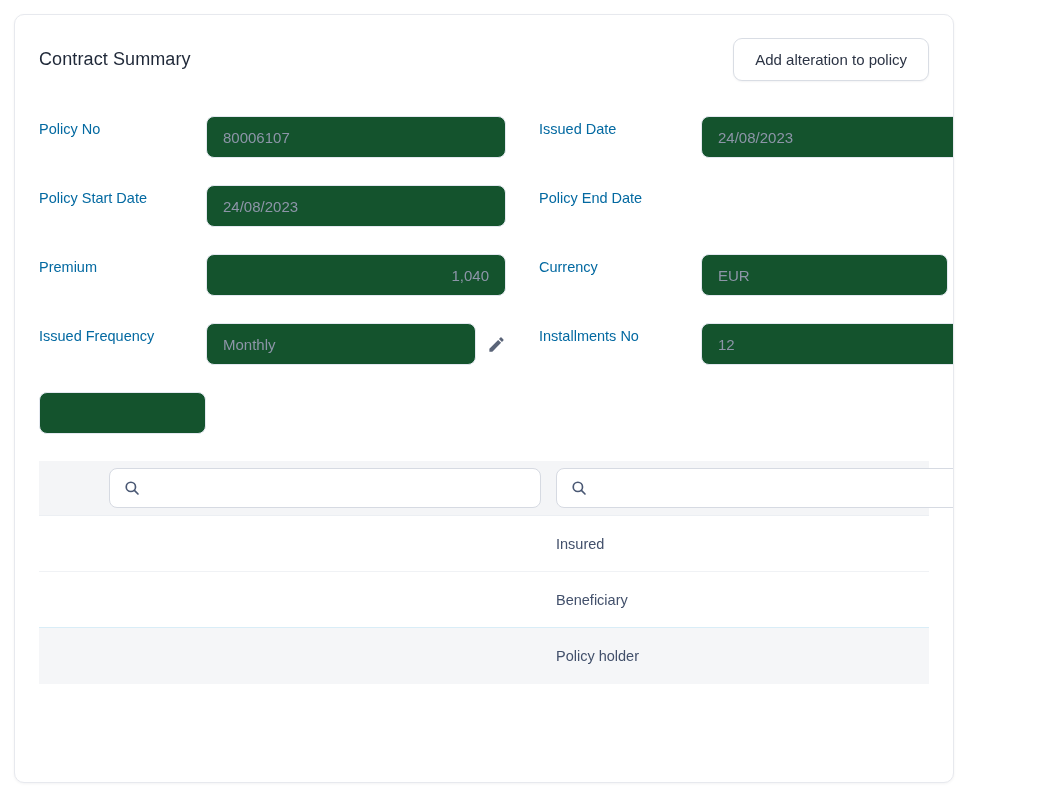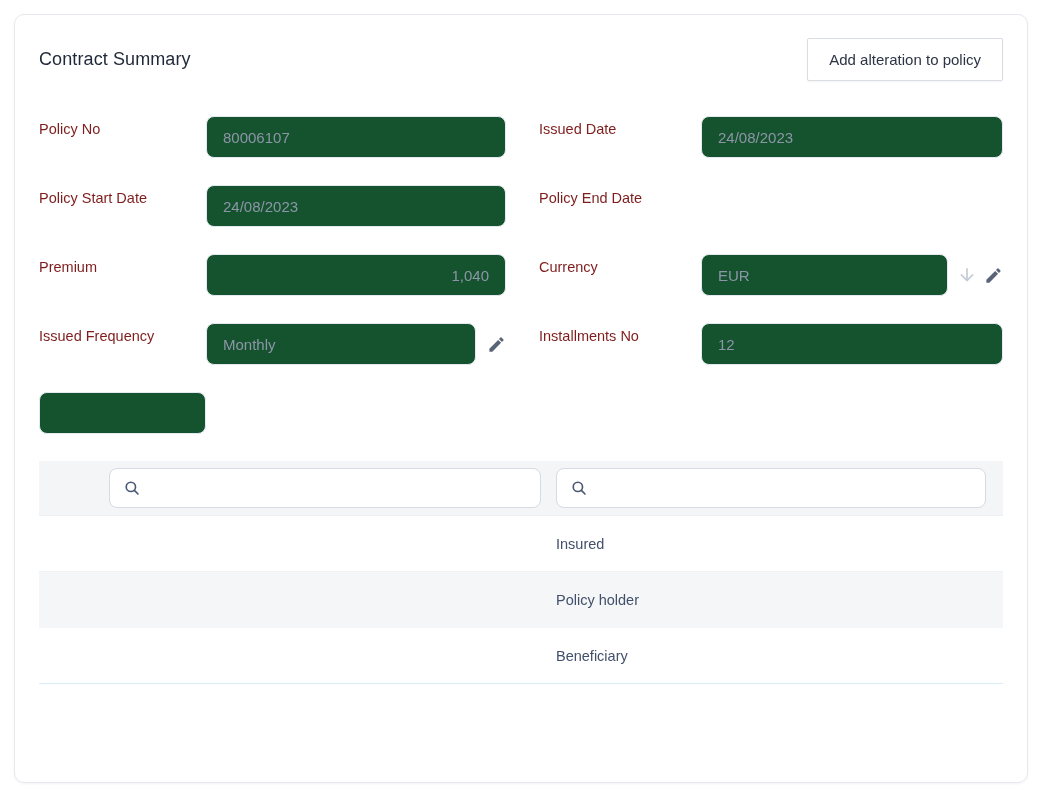--- a/index.html
+++ b/index.html
@@ -3,58 +3,58 @@
 <meta charset="utf-8">
 <style>
   * { box-sizing: border-box; margin: 0; padding: 0; }
   html, body {
     width: 1041px; height: 797px;
     background: #ffffff;
     font-family: "Liberation Sans", sans-serif;
   }
   .card {
     position: absolute; left: 14px; top: 14px;
-    width: 1014px; height: 769px;
+    width: 940px; height: 769px;
     background: #ffffff;
     border: 1px solid #e7e9ee;
     border-radius: 10px;
     box-shadow: 0 1px 3px rgba(16,24,40,0.05);
     padding: 0 24px;
     overflow: hidden;
   }
   
   .card-header {
     margin-top: 23px;
     display: flex; justify-content: space-between; align-items: center;
     height: 43px;
   }
   .card-title {
     font-size: 18px; font-weight: 500; color: #1f2838; letter-spacing: 0.1px;
   }
   .action-btn {
     height: 43px; padding: 0 21px;
     background: #ffffff;
     border: 1px solid #d9dde4;
-    border-radius: 2px;
+    border-radius: 9px;
     box-shadow: 0 1px 2px rgba(16,24,40,0.05);
     font-family: "Liberation Sans", sans-serif;
     font-size: 15px; color: #2c3445;
     cursor: pointer;
   }
   
   .form { margin-top: 35px; }
   .form-row {
     display: grid;
     grid-template-columns: 167px 300px 33px 162px 302px;
     margin-bottom: 27px;
     align-items: start;
   }
   .field-label {
     padding-top: 5px;
-    font-size: 14.5px; color: #7f1d1d;
+    font-size: 14.5px; color: #0369a1;
   }
   .field-cell { display: flex; align-items: center; }
   .tb-input {
     height: 42px; width: 100%;
     background: #14532d;
     border: 1px solid #e4e8f0;
     border-radius: 8px;
     padding: 0 16px;
     font-family: "Liberation Sans", sans-serif;
     font-size: 15px; color: #8d95a8;
@@ -220,22 +220,22 @@
             <circle cx="10.5" cy="10.5" r="6.2"></circle>
             <line x1="15.2" y1="15.2" x2="20" y2="20"></line>
           </svg>
         <input class="search-input" value="" style="">
       </div>
     </div>
 
     <div class="trow">
       <span>Insured</span>
     </div>
+    <div class="trow last">
+      <span>Beneficiary</span>
+    </div>
     <div class="trow striped">
       <span>Policy holder</span>
     </div>
-    <div class="trow last">
-      <span>Beneficiary</span>
-    </div>
 
   </div>
 
 </div>
 
 </body></html>

